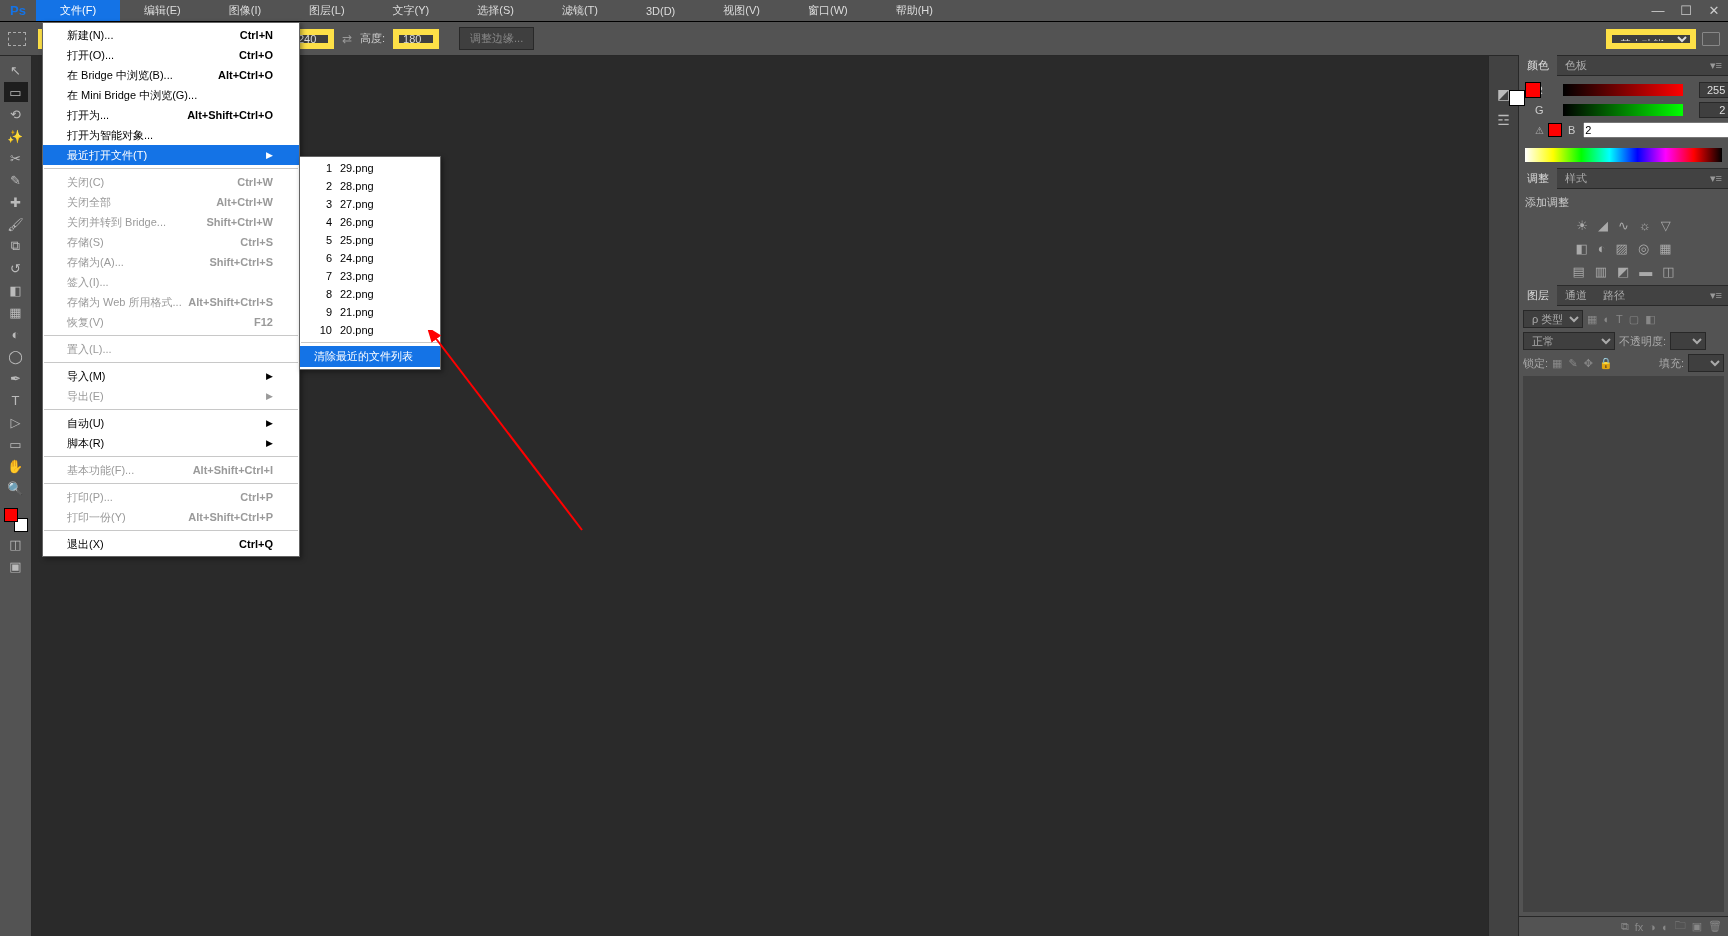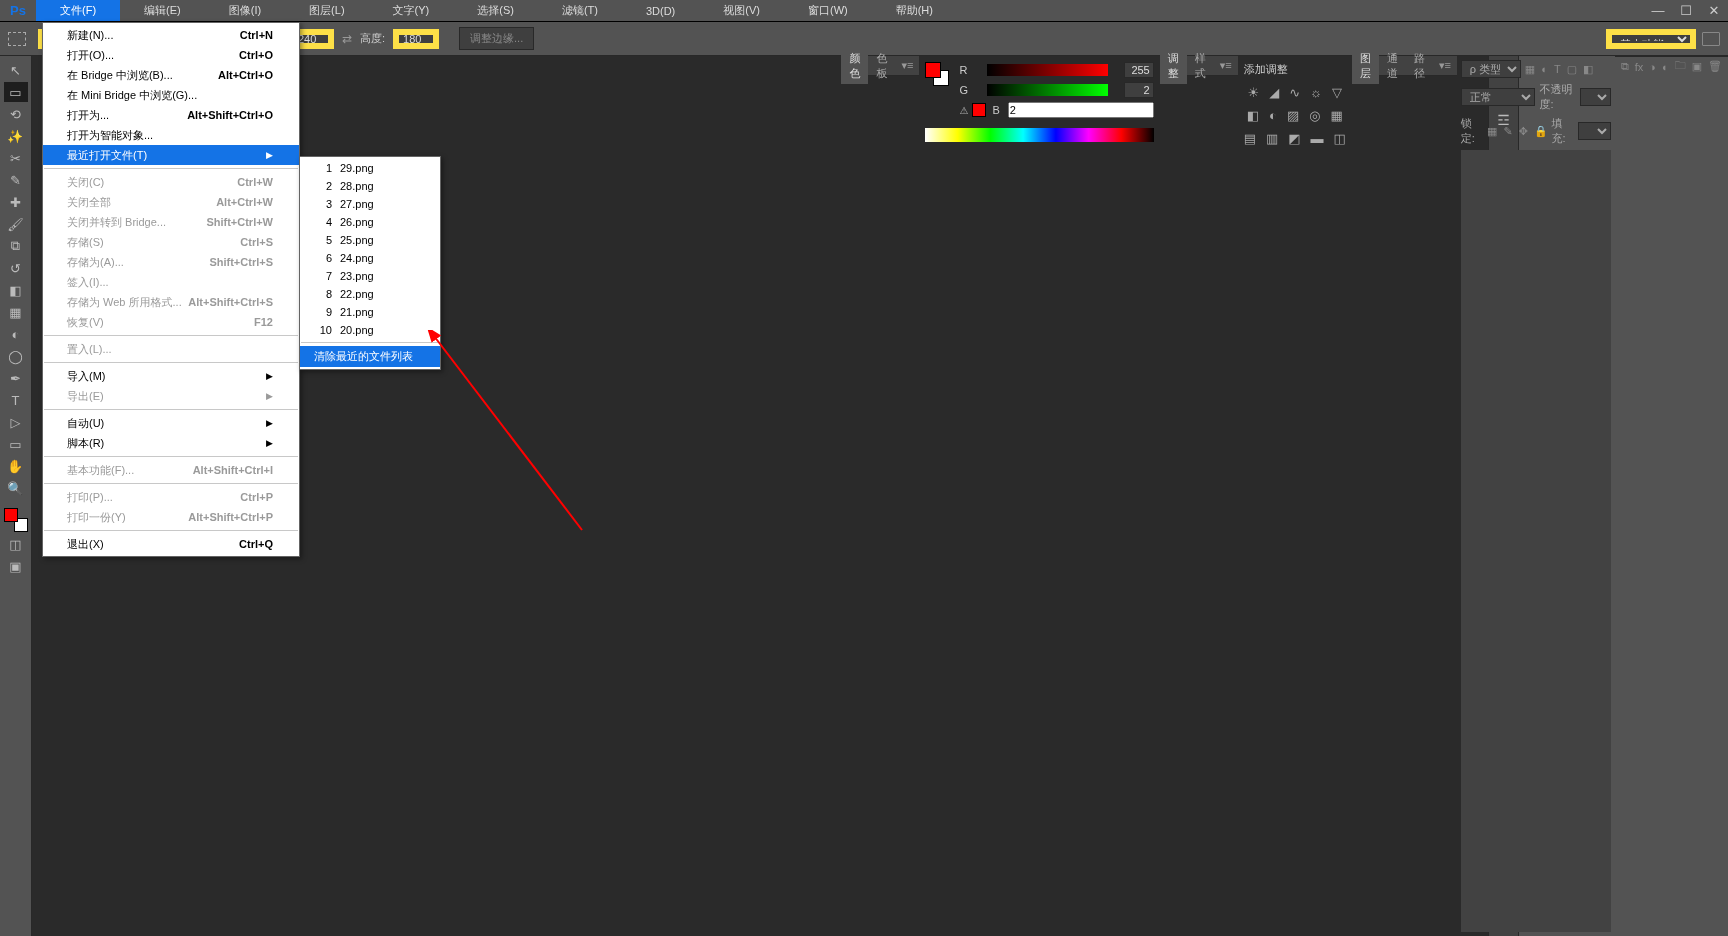--- a/index.html
+++ b/index.html
@@ -34,21 +34,21 @@
 
 
 .canvas { position: absolute; left: 32px; right: 240px; top: 56px; bottom: 0; background: #2a2a2a; }
 .doc-strip { position: absolute; left: 32px; right: 258px; top: 56px; height: 4px; background: #3a3a3a; border-bottom: 1px solid #000;}
 
 
 .dockstrip { position: absolute; right: 210px; top: 56px; width: 30px; background: #424242; height: calc(100% - 56px); border-left: 1px solid #282828; display:flex; flex-direction:column; align-items:center; gap:10px; padding-top:30px;}
 .dockstrip .di{color:#bbb;font-size:14px;}
 
 
-.panels { position: absolute; right: 0; top: 56px; width: 210px; height: calc(100% - 56px); background: #535353; display: flex; flex-direction: row; border-left:1px solid #282828;justify-content:flex-end;}
+.panels { position: absolute; right: 0; top: 56px; width: 210px; height: calc(100% - 56px); background: #535353; display: flex; flex-direction: column; border-left:1px solid #282828;justify-content:flex-end;}
 .panel-tabs { display: flex; background: #424242; height: 20px; border-bottom: 1px solid #282828; align-items:center;}
 .panel-tabs .tab { padding: 3px 8px; color: #aaa;}
 .panel-tabs .tab.active { background: #535353; color: #ddd;}
 .panel-tabs .menudots{margin-left:auto;color:#999;padding:0 6px;}
 .panel-body { padding: 6px; }
 .color-body { display: flex; flex-direction: column; gap: 4px;}
 .color-row { display: flex; align-items: center; gap: 16px;}
 .color-row .ch { width: 12px; color: #ccc;}
 .color-row .bar { flex: 1; height: 12px; background: linear-gradient(to right,#000,#ff0000);}
 .color-row.g .bar{background: linear-gradient(to right,#000,#0f0);}

